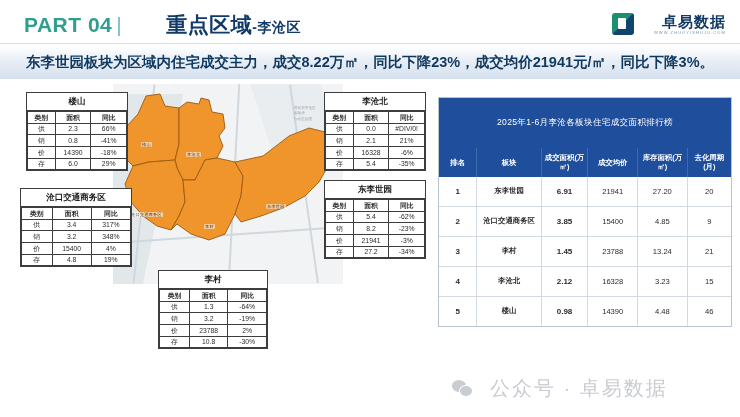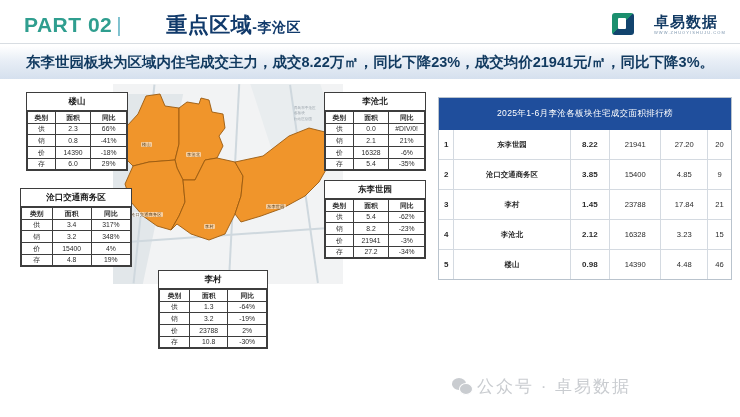--- a/index.html
+++ b/index.html
@@ -18,21 +18,21 @@
     position:absolute;left:24px;top:11px;
     font-size:21px;font-weight:bold;letter-spacing:.5px;
     white-space:nowrap;
   }
   #part-title .num{color:#2f9e8f;}
   #part-title .bar{color:#6fb9c9;font-weight:normal;margin:0 4px;}
   #part-title .main{color:#113a6b;margin-left:40px;}
   #part-title .sub{color:#113a6b;font-size:14px;}
   #logo{
     position:absolute;right:14px;top:10px;height:28px;
-    display:flex;align-items:center;gap:20px;
+    display:flex;align-items:center;gap:20px;text-align:right;
   }
   #logo .mark{
     width:22px;height:22px;border-radius:3px;
     background:linear-gradient(135deg,#1b8f6e 0%,#1b8f6e 48%,#12446e 48%,#12446e 100%);
     position:relative;
   }
   #logo .mark:after{
     content:"";position:absolute;left:6px;top:5px;width:8px;height:11px;
     background:#fff;border-radius:1px;
   }
@@ -102,21 +102,21 @@
   #t-dongli{left:316px;top:96px;width:100px;}
   #t-licun{left:150px;top:186px;width:108px;}
   
   #rank{
     position:absolute;left:438px;top:97px;width:292px;
     border:1px solid #b9c3cd;background:#fff;
   }
   #rank table{border-collapse:collapse;width:100%;}
   #rank .title-row td{
     background:#1f4e9c;color:#ffffff;font-size:8.6px;text-align:center;
-    padding:10px 0;letter-spacing:.3px;font-weight:normal;
+    padding:19px 0;letter-spacing:.3px;font-weight:normal;
   }
   #rank .head-row th{
     background:#1f4e9c;color:#ffffff;font-size:7.4px;text-align:center;
     padding:5px 1px;font-weight:bold;line-height:1.25;
     border-left:1px solid #3f69ae;
   }
   #rank .head-row th:first-child{border-left:none;}
   #rank tbody td{
     font-size:7.6px;color:#2b2b2b;text-align:center;padding:9.5px 1px;
     border-bottom:1px solid #d4dae1;border-left:1px solid #d4dae1;
@@ -128,39 +128,39 @@
   #rank tbody td.ar{font-weight:bold;font-size:8px;}
   #rank .w1{width:13%;}
   #rank .w2{width:22%;}
   #rank .w3{width:16%;}
   #rank .w4{width:17%;}
   #rank .w5{width:17%;}
   #rank .w6{width:15%;}
   
   #watermark{
     position:absolute;left:452px;top:375px;
-    display:flex;align-items:center;gap:4px;
-    color:#c9ccd0;font-size:17px;letter-spacing:2px;
+    display:flex;align-items:center;gap:17px;
+    color:#c9ccd0;font-size:20px;letter-spacing:2px;
   }
   #wechat-icon{width:21px;height:17px;position:relative;}
   #wechat-icon .b1{
     position:absolute;left:0;top:0;width:14px;height:11.5px;border-radius:50%;
     background:#c9ccd0;
   }
   #wechat-icon .b2{
     position:absolute;left:7px;top:4.5px;width:12px;height:10px;border-radius:50%;
     background:#c9ccd0;border:1.2px solid #ffffff;
   }
 </style>
 </head>
 <body>
 
 <div id="header">
   <div id="part-title">
-    <span class="num">PART 02</span><span class="bar">|</span><span class="main">重点区域</span><span class="sub">-李沧区</span>
+    <span class="num">PART 04</span><span class="bar">|</span><span class="main">重点区域</span><span class="sub">-李沧区</span>
   </div>
   <div id="logo">
     <div class="mark"></div>
     <div class="ltext">
       <div class="ltop">卓易数据</div>
       <div class="lbot">WWW.ZHUOYISHUJU.COM</div>
     </div>
   </div>
   <div id="head-rule"></div>
 </div>
@@ -378,44 +378,52 @@
   </div>
 
 </div>
 
 <div id="rank">
   <table>
     <thead>
       <tr class="title-row">
         <td colspan="6">2025年1-6月李沧各板块住宅成交面积排行榜</td>
       </tr>
+      <tr class="head-row">
+        <th class="w1">排名</th>
+        <th class="w2">板块</th>
+        <th class="w3">成交面积(万㎡)</th>
+        <th class="w4">成交均价</th>
+        <th class="w5">库存面积(万㎡)</th>
+        <th class="w6">去化周期(月)</th>
+      </tr>
     </thead>
     <tbody>
       <tr>
         <td class="rk">1</td>
         <td class="bk">东李世园</td>
-        <td class="ar">8.22</td>
+        <td class="ar">6.91</td>
         <td>21941</td>
         <td>27.20</td>
         <td>20</td>
       </tr>
       <tr>
         <td class="rk">2</td>
         <td class="bk">沧口交通商务区</td>
         <td class="ar">3.85</td>
         <td>15400</td>
         <td>4.85</td>
         <td>9</td>
       </tr>
       <tr>
         <td class="rk">3</td>
         <td class="bk">李村</td>
         <td class="ar">1.45</td>
         <td>23788</td>
-        <td>17.84</td>
+        <td>13.24</td>
         <td>21</td>
       </tr>
       <tr>
         <td class="rk">4</td>
         <td class="bk">李沧北</td>
         <td class="ar">2.12</td>
         <td>16328</td>
         <td>3.23</td>
         <td>15</td>
       </tr>

